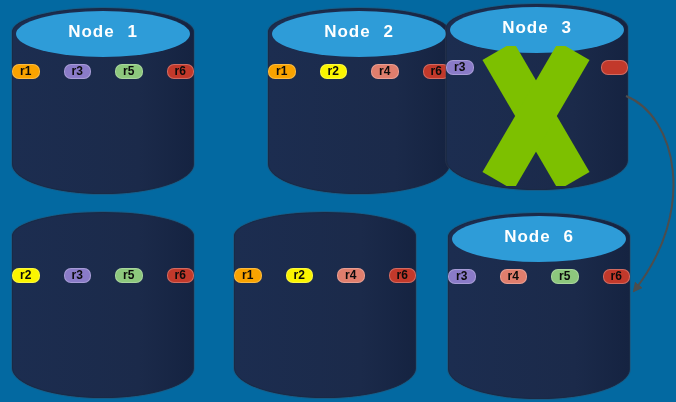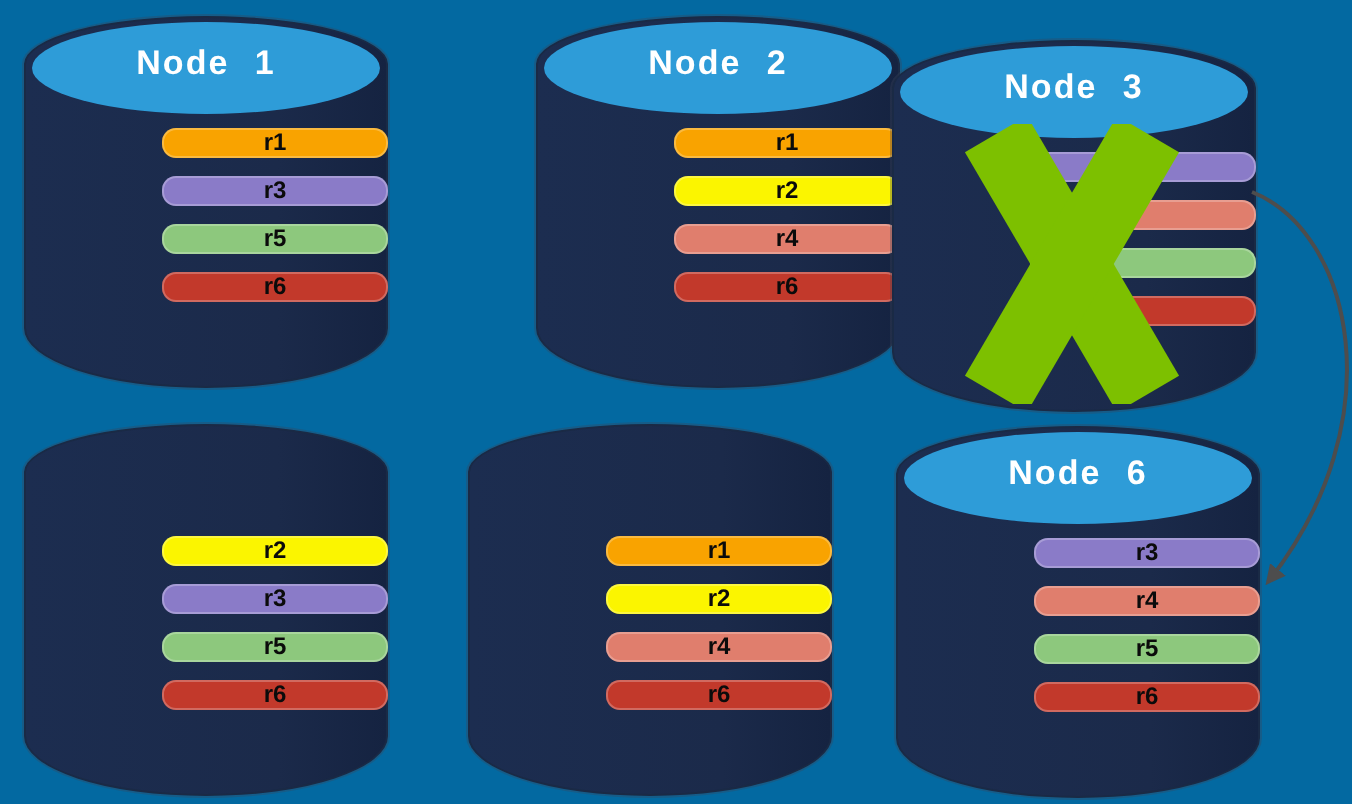--- a/index.html
+++ b/index.html
@@ -19,21 +19,21 @@
     position:absolute;left:4px;right:4px;top:3px;height:46px;
     border-radius:50%;
     display:flex;align-items:center;justify-content:center;
   }
   .node-title{
     color:#ffffff;font-weight:bold;font-size:17px;letter-spacing:1px;word-spacing:7px;
     margin-top:-4px;
   }
   .bars{
     position:absolute;left:0;right:0;top:56px;
-    display:flex;flex-direction:column;align-items:flex-end;gap:9px;
+    display:flex;flex-direction:row;align-items:center;gap:24px;
   }
   .bar{
     width:113px;height:15px;border-radius:7px;
     display:flex;align-items:center;justify-content:center;
     font-size:12px;font-weight:bold;color:#0b0b0b;line-height:15px;
     box-shadow:inset 0 0 0 1px rgba(255,255,255,0.25);
   }
   .x-mark{position:absolute;left:36px;top:42px;pointer-events:none;}
   #arrow-layer{position:absolute;left:0;top:0;pointer-events:none;}
 </style>
@@ -61,21 +61,21 @@
       <span class="node-title">Node 2</span>
     </div>
     <div class="bars">
       <div class="bar" style="background-color: rgb(249, 163, 0);">r1</div>
       <div class="bar" style="background-color: rgb(251, 245, 0);">r2</div>
       <div class="bar" style="background-color: rgb(224, 126, 109);">r4</div>
       <div class="bar" style="background-color: rgb(194, 57, 43);">r6</div>
     </div>
   </div>
 
-  <div class="node" style="left:446px;top:20px;text-decoration:underline;">
+  <div class="node" style="left:446px;top:4px;text-decoration:underline;">
     <div class="cyl-body" style="background-color: rgb(27, 42, 74);"></div>
     <div class="cyl-cap" style="background-color: rgb(46, 156, 216);">
       <span class="node-title">Node 3</span>
     </div>
     <div class="bars">
       <div class="bar" style="background-color: rgb(138, 123, 200);">r3</div>
       <div class="bar" style="background-color: rgb(224, 126, 109);"></div>
       <div class="bar" style="background-color: rgb(141, 200, 125);"></div>
       <div class="bar" style="background-color: rgb(194, 57, 43);"></div>
     </div>

